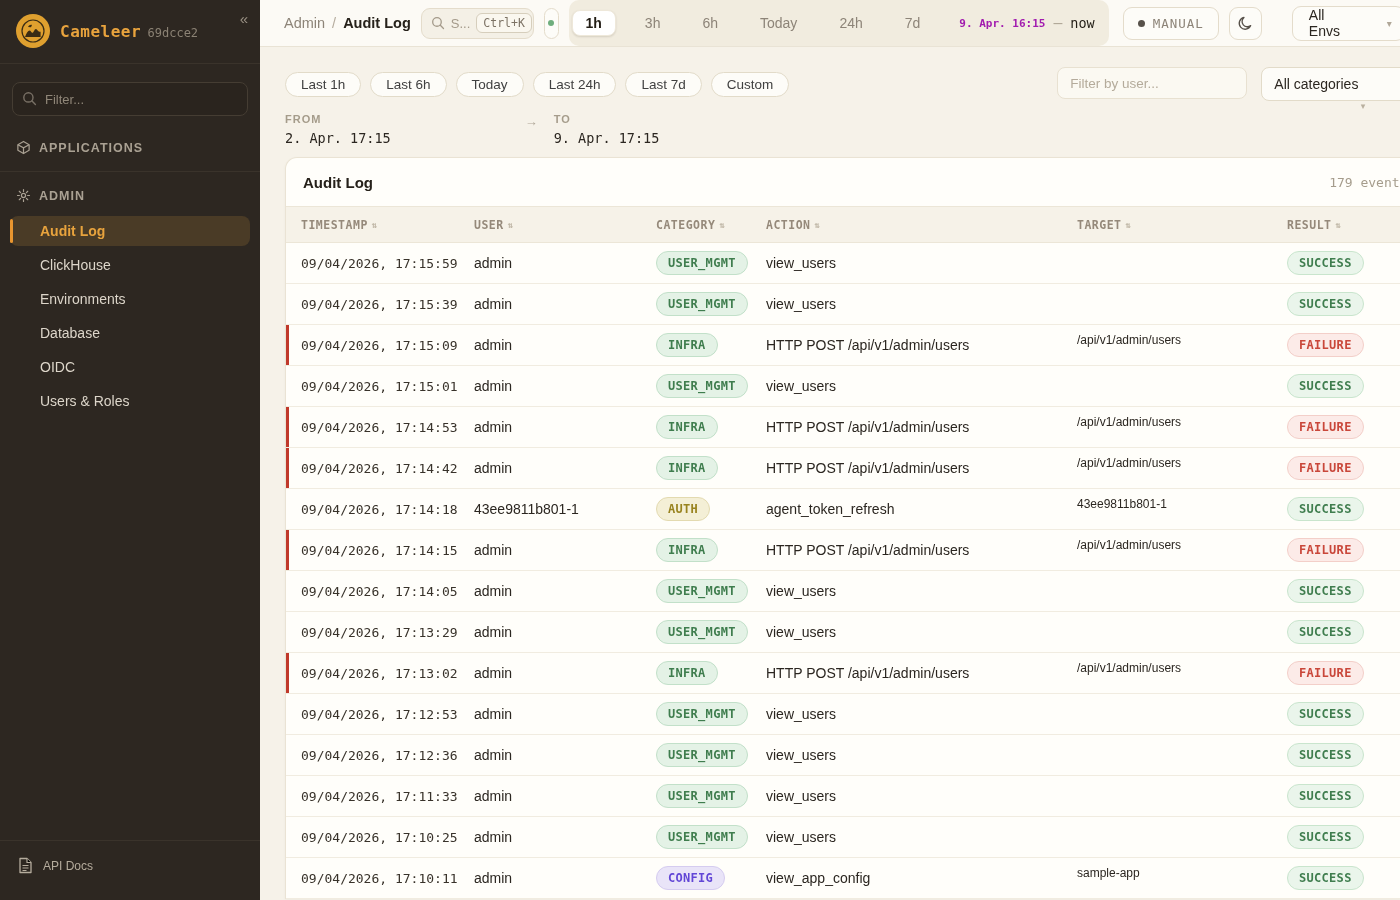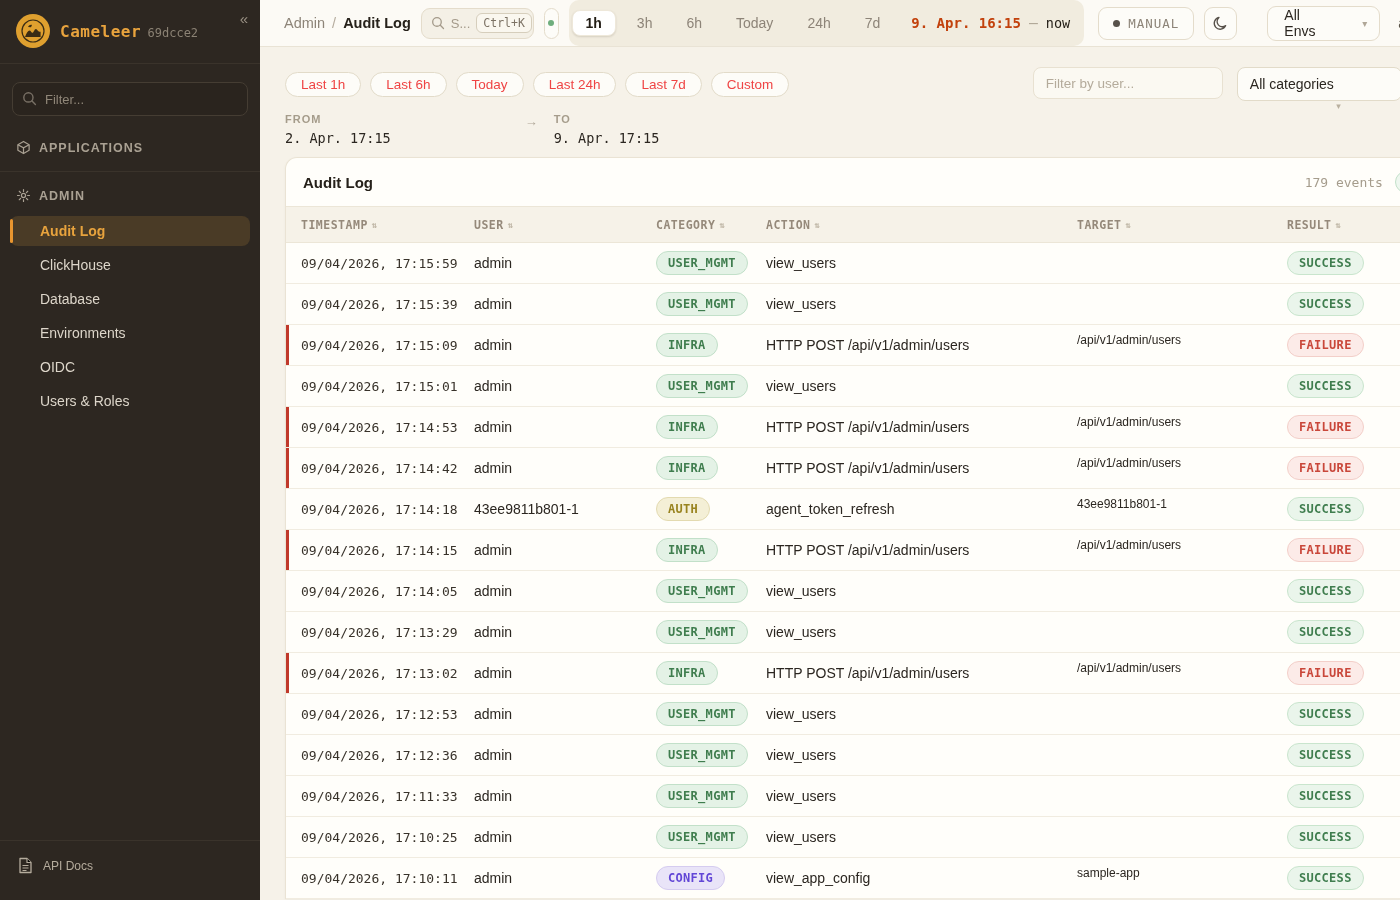--- a/index.html
+++ b/index.html
@@ -68,30 +68,30 @@
   .kbd {
     font-family:"DejaVu Sans Mono", monospace; font-size:11.5px; color:#7c7264;
     border:1px solid #d6cebc; background:#faf7ef; border-radius:6px; padding:2px 6px;
   }
   .live-toggle {
     width:15px; height:31px; border:1px solid #e4dccb; background:#fdfcf8; border-radius:8px;
     display:flex; align-items:center; justify-content:flex-start; padding-left:3px; cursor:pointer; flex:0 0 15px;
   }
   .live-dot { width:6px; height:6px; background:#6fae7d; border-radius:50%; }
   .seg {
-    display:flex; align-items:center; background:#f1ecdf; border-radius:10px; height:46px; padding:3px 14px 3px 3px; gap:8px;
+    display:flex; align-items:center; background:#f1ecdf; border-radius:10px; height:46px; padding:3px 14px 3px 3px; gap:16px;
   }
   .seg .opt {
     padding:4px 13px; font-size:14px; color:#8d8478; border-radius:8px; cursor:pointer; white-space:nowrap;
   }
   .seg .opt.sel {
     background:#ffffff; color:#221d15; font-weight:bold; box-shadow:0 1px 2px rgba(60,50,30,.15); border:1px solid #eee8da;
   }
   .seg .range { display:flex; align-items:center; gap:8px; margin-left:10px; white-space:nowrap; }
-  .seg .range .start { font-family:"DejaVu Sans Mono", monospace; font-weight:bold; font-size:14px; color:#c2410c; }
+  .seg .range .start { font-family:"DejaVu Sans Mono", monospace; font-weight:bold; font-size:11px; color:#a21caf; }
   .seg .range .dash { color:#b0a798; }
   .seg .range .end { font-family:"DejaVu Sans Mono", monospace; font-size:13.5px; color:#221d15; }
   .btn-manual {
     display:flex; align-items:center; gap:8px; border:1px solid #e4dccb; background:#fdfcf8; height:33px;
     border-radius:9px; padding:0 14px; cursor:pointer; margin-left:4px;
     font-family:"DejaVu Sans Mono", monospace; font-size:12.5px; letter-spacing:1px; color:#8d8478; white-space:nowrap;
   }
   .btn-manual .dot { width:7px; height:7px; border-radius:50%; background:#57514a; }
   .btn-icon {
     width:33px; height:33px; border:1px solid #e4dccb; background:#fdfcf8; border-radius:9px;
@@ -108,21 +108,21 @@
     width:33px; height:33px; border-radius:50%; background:#f1d5d2; border:1px solid #e8c3bf;
     color:#b8504b; font-weight:bold; font-size:12.5px; display:flex; align-items:center; justify-content:center; cursor:pointer;
   }
 
   
   .content { padding:20px 28px 0 25px; flex:1; overflow:hidden; }
   .filter-row { display:flex; align-items:center; }
   .chips { display:flex; gap:9px; }
   .chip {
     border:1px solid #e2dbc9; background:#fdfcf8; border-radius:999px; padding:4px 15px;
-    font-size:13.5px; color:#ef4444; cursor:pointer; white-space:nowrap;
+    font-size:13.5px; color:#404040; cursor:pointer; white-space:nowrap;
   }
   .filter-inputs { display:flex; gap:14px; margin-left:auto; margin-right:64px; }
   .f-input {
     height:32px; border:1px solid #e8e1d1; background:#fbf9f2; border-radius:8px; padding:0 12px;
     font-size:13.5px; color:#2b2620; outline:none; font-family:"Liberation Sans", sans-serif;
   }
   .f-input::placeholder { color:#b4ab9b; }
   .f-user { width:190px; }
   .f-search { width:200px; }
   .f-select {
@@ -224,22 +224,22 @@
           <circle cx="8" cy="8" r="2.2" fill="none" stroke="#aaa193" stroke-width="1.3"></circle>
           <path d="M8 1.6v2M8 12.4v2M1.6 8h2M12.4 8h2M3.5 3.5l1.4 1.4M11.1 11.1l1.4 1.4M12.5 3.5l-1.4 1.4M4.9 11.1l-1.4 1.4" stroke="#aaa193" stroke-width="1.3" stroke-linecap="round"></path>
         </svg>
     </span>
     <span>ADMIN</span>
   </div>
 
   <nav class="sb-items" id="admin-items">
       <div class="sb-item active">Audit Log</div>
       <div class="sb-item">ClickHouse</div>
+      <div class="sb-item">Environments</div>
       <div class="sb-item">Database</div>
-      <div class="sb-item">Environments</div>
       <div class="sb-item">OIDC</div>
       <div class="sb-item">Users &amp; Roles</div>
     </nav>
 
   <div class="sb-footer">
     <span>
       <svg width="15" height="17" viewBox="0 0 15 17">
           <path d="M2 1.5 h7 l4 4 v10 h-11 z" fill="none" stroke="#b5ac9d" stroke-width="1.3" stroke-linejoin="round"></path>
           <path d="M9 1.5 v4 h4 M4.5 8.5 h6 M4.5 11 h6 M4.5 13.5 h4" stroke="#b5ac9d" stroke-width="1.2"></path>
         </svg>

